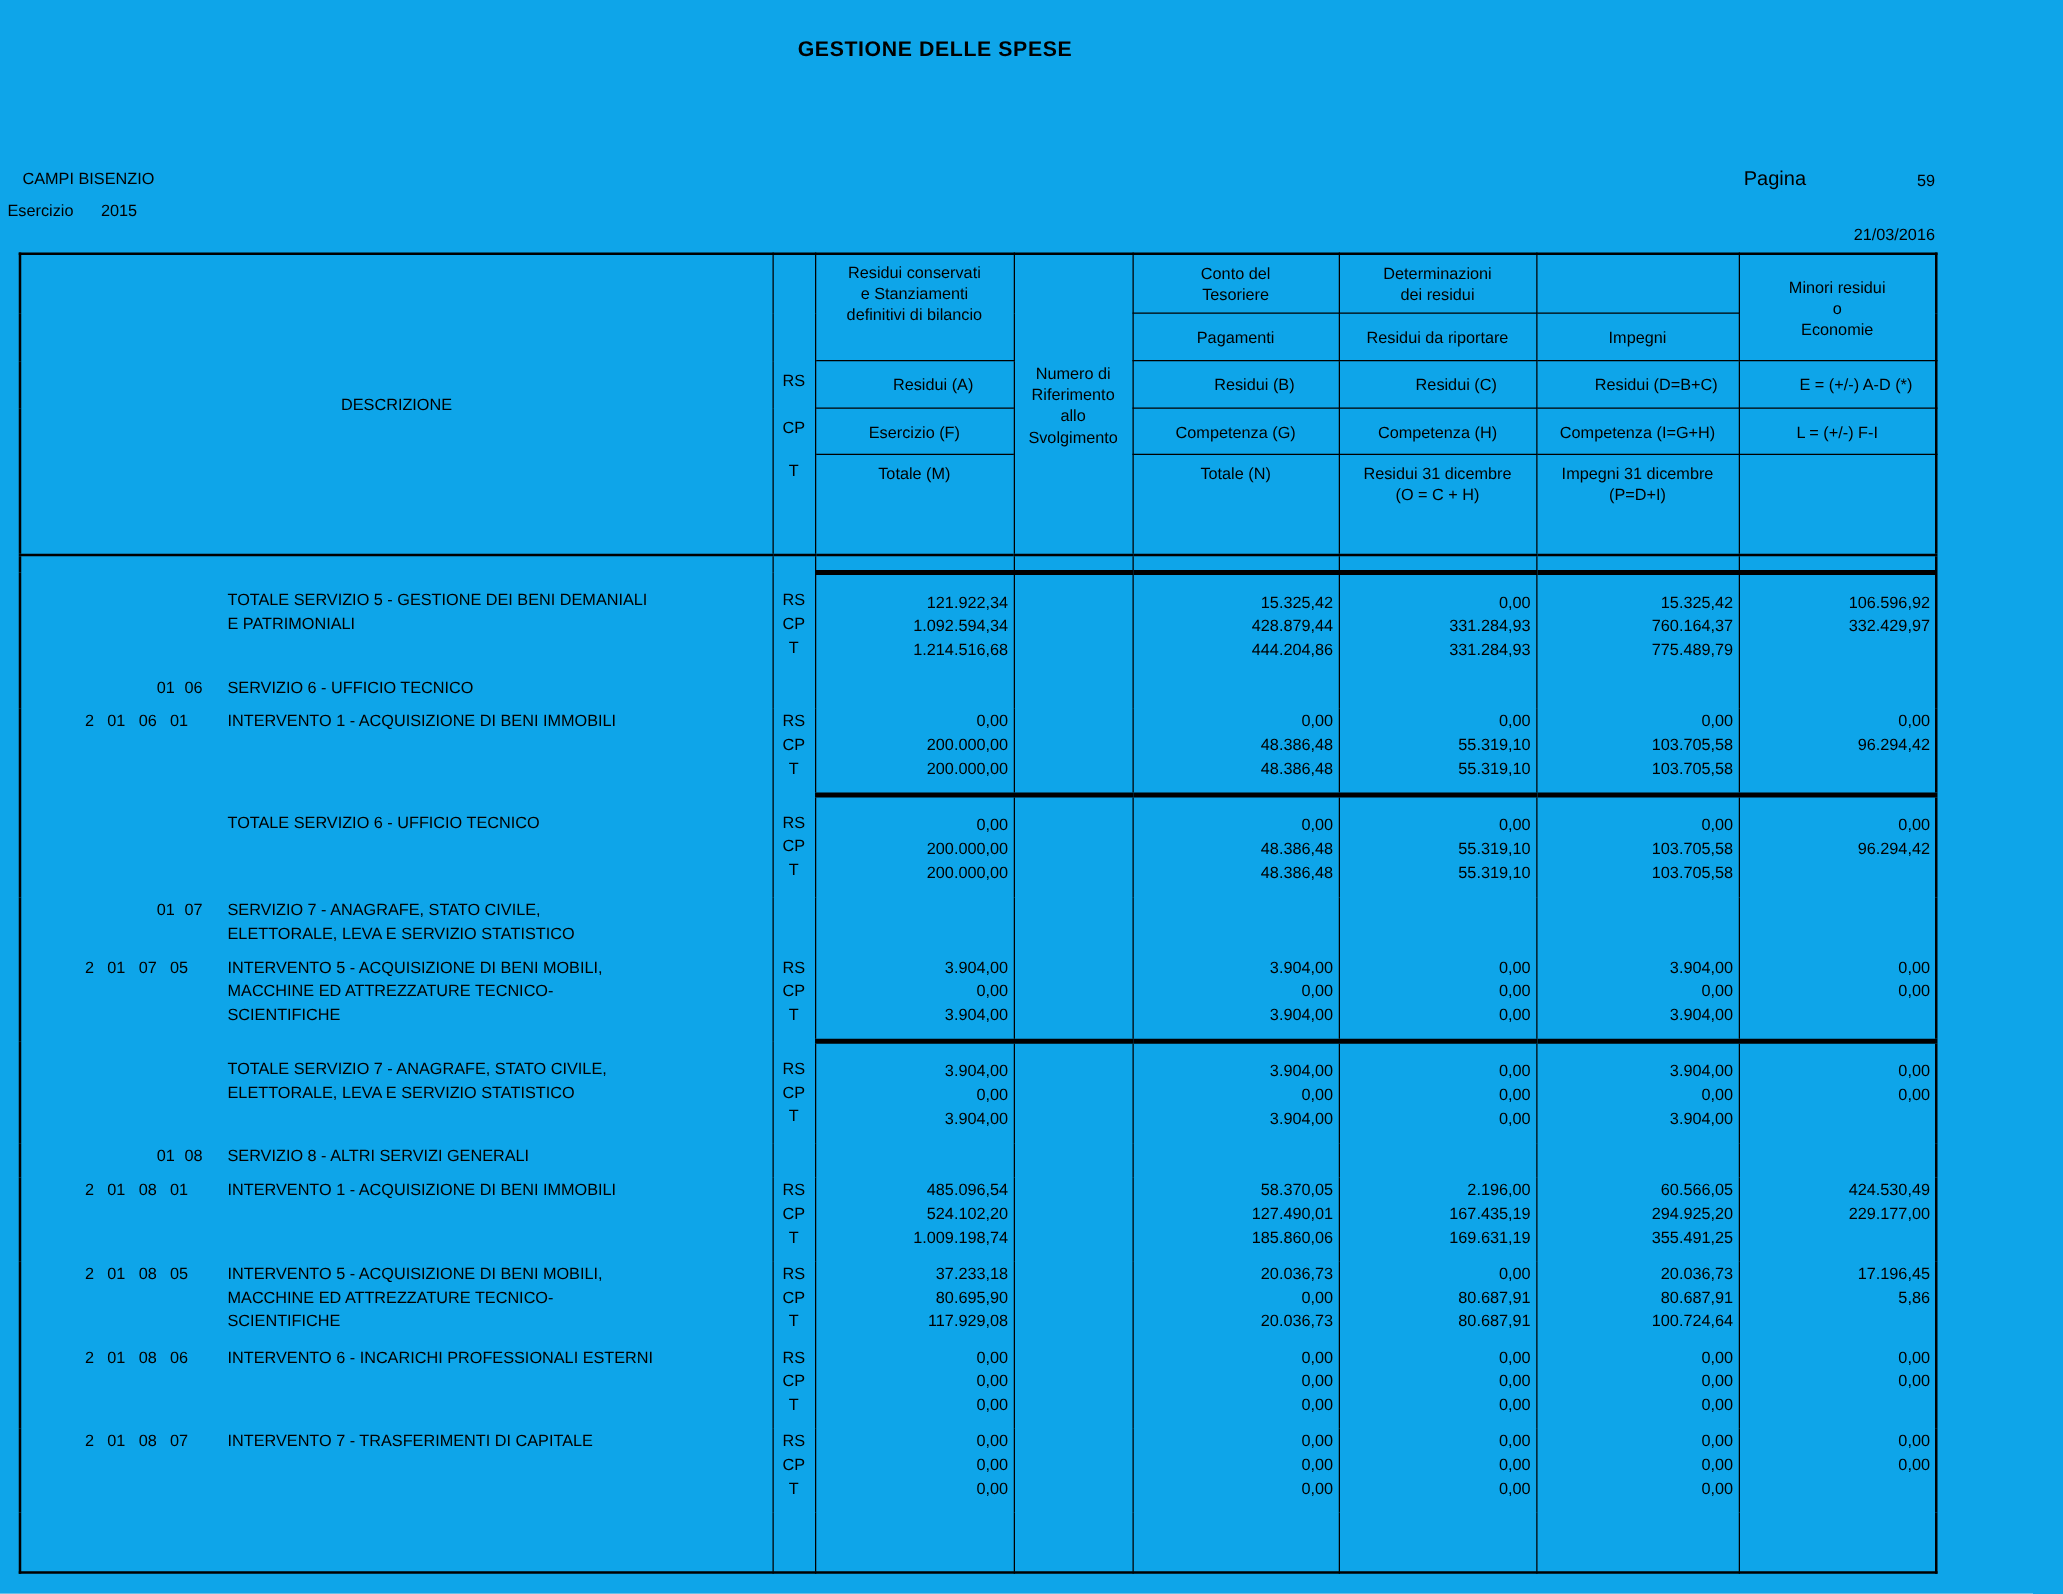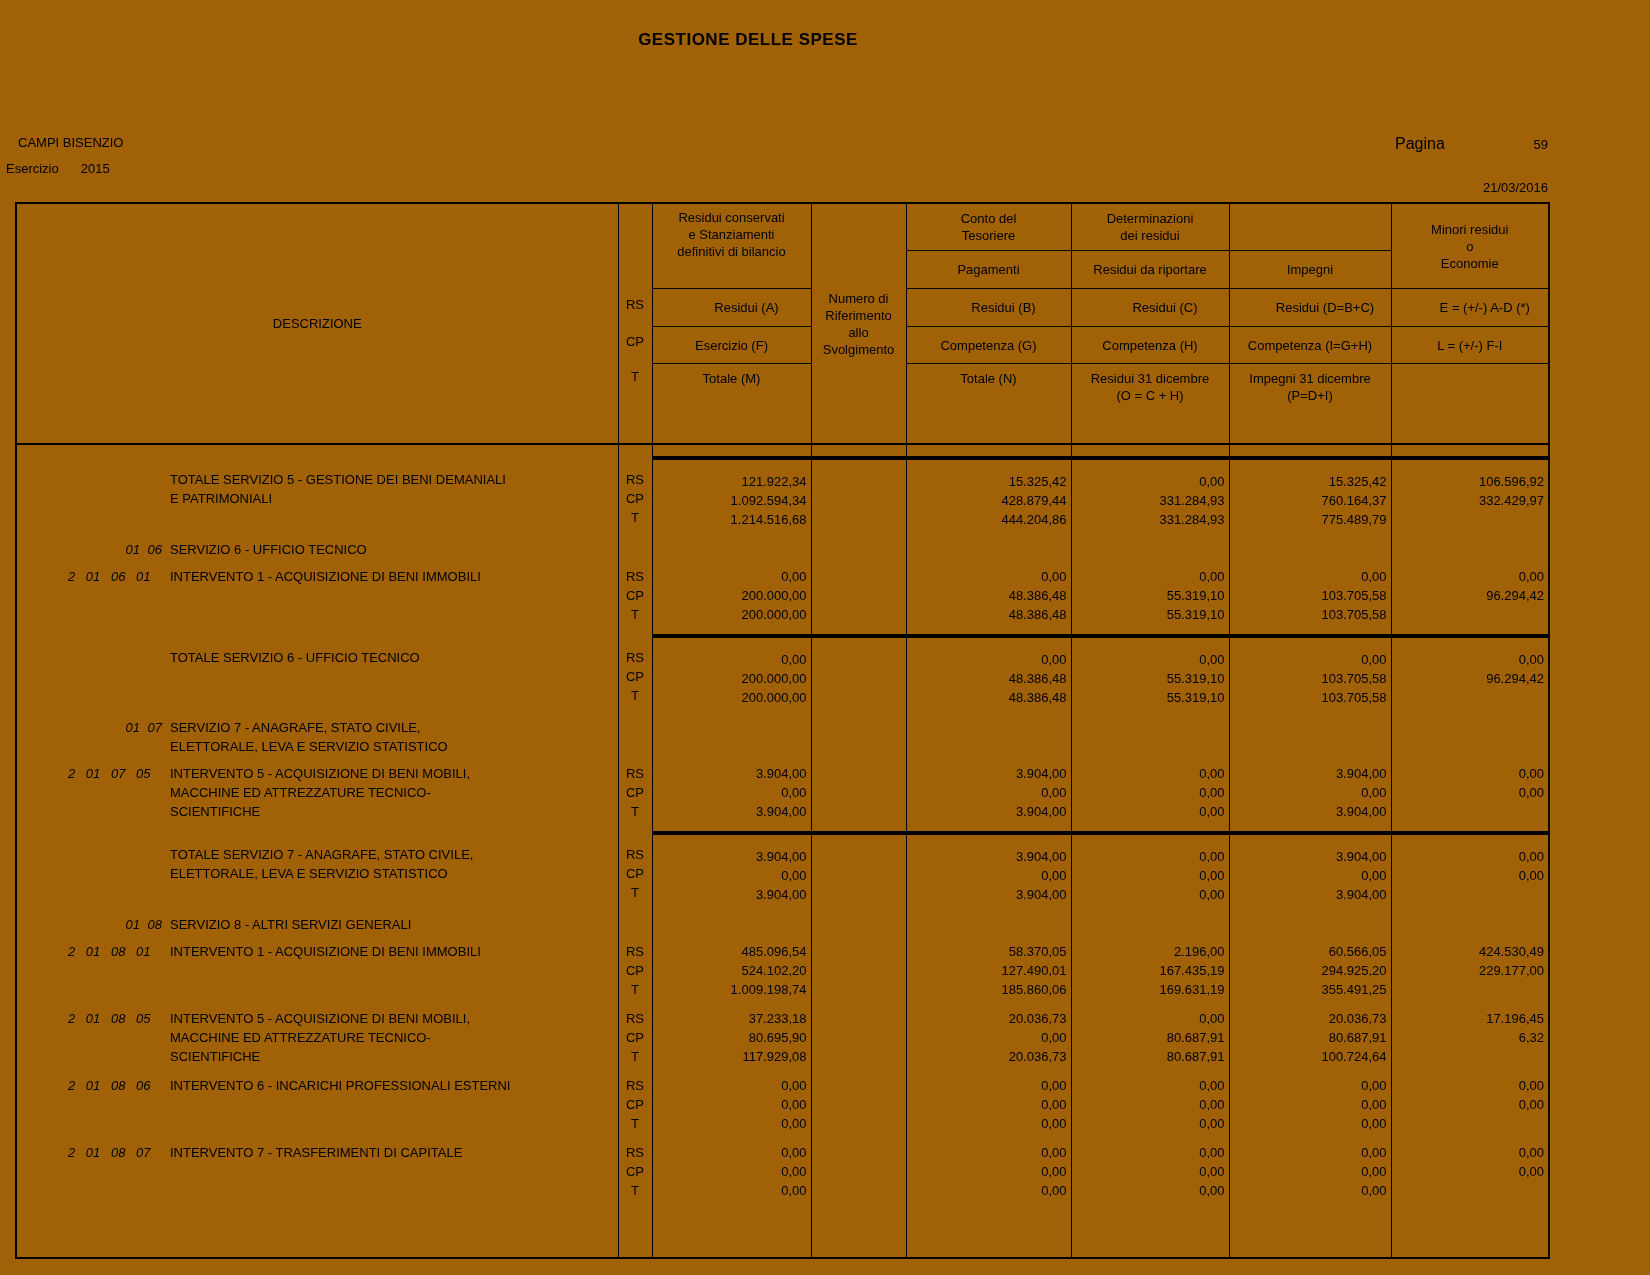--- a/index.html
+++ b/index.html
@@ -1,17 +1,17 @@
 <!DOCTYPE html>
 <html><head>
 <meta charset="utf-8">
 <style>
   html,body{margin:0;padding:0;background:#e8e8e8;}
   .page{
-    position:relative;width:1650px;height:1275px;background:#a16207;
+    position:relative;width:1650px;height:1275px;background:#0ea5e9;
     font-family:"Liberation Sans", sans-serif;color:#000;overflow:hidden;
   }
   .doc-title{
     position:absolute;top:30px;left:0;width:1496px;text-align:center;
     font-size:17px;font-weight:bold;letter-spacing:.5px;
   }
   .entity{position:absolute;top:135px;left:18px;font-size:13px;}
   .esercizio{position:absolute;top:161px;left:6px;font-size:13px;}
   .esercizio .val{margin-left:22px;}
   .pagina-label{position:absolute;top:135px;left:1395px;font-size:16px;}
@@ -53,21 +53,21 @@
   .report tbody tr.thick td.c6,.report tbody tr.thick td.c7{
     border-top:4px solid #000;
   }
   .report tbody tr.spacer td{height:11px;}
   .report tbody tr.filler td{height:47px;}
   .report tbody tr.kind-total td{padding-top:12px;padding-bottom:11px;}
   .report tbody tr.kind-section td{padding-bottom:8px;}
   .report tbody tr.kind-detail td{padding-bottom:10px;}
 
   .desc-flex{display:flex;align-items:flex-start;padding-left:48px;}
-  .code-box{width:97px;flex:0 0 97px;margin-right:8px;font-style:italic;}
+  .code-box{width:97px;flex:0 0 97px;margin-right:20px;}
   .code-box.detail{padding-left:3px;word-spacing:7px;box-sizing:border-box;}
   .code-box.section{text-align:right;word-spacing:4px;}
   .dtext{white-space:pre-line;}
 
   .rt-stack div{height:19px;text-align:center;}
   .vals div{height:19px;text-align:right;padding-right:4px;overflow:hidden;}
 </style>
 </head>
 <body>
 
@@ -554,21 +554,21 @@
           <td class="c6">
             <div class="vals">
               <div>20.036,73</div>
               <div>80.687,91</div>
               <div>100.724,64</div>
             </div>
           </td>
           <td class="c7">
             <div class="vals">
               <div>17.196,45</div>
-              <div>6,32</div>
+              <div>5,86</div>
               <div></div>
             </div>
           </td>
         </tr>
         <tr class="kind-detail">
           <td class="c0">
             <div class="desc-flex">
               <div class="code-box detail">2 01 08 06</div>
               <div class="dtext">INTERVENTO 6 - INCARICHI PROFESSIONALI ESTERNI</div>
             </div>

